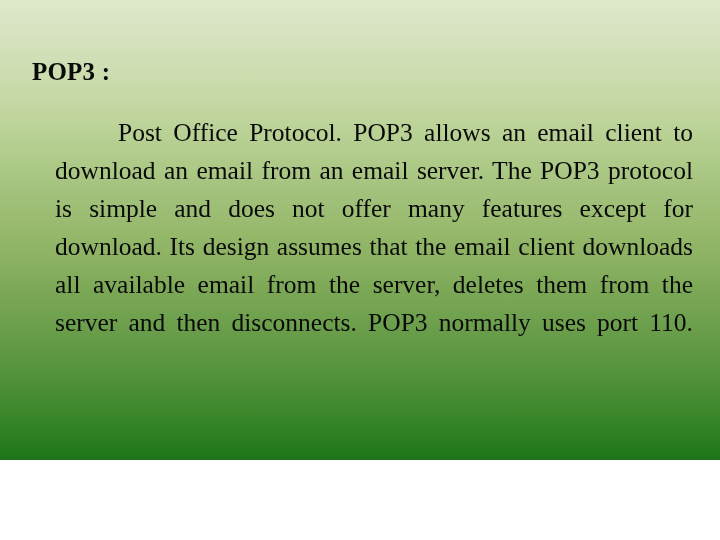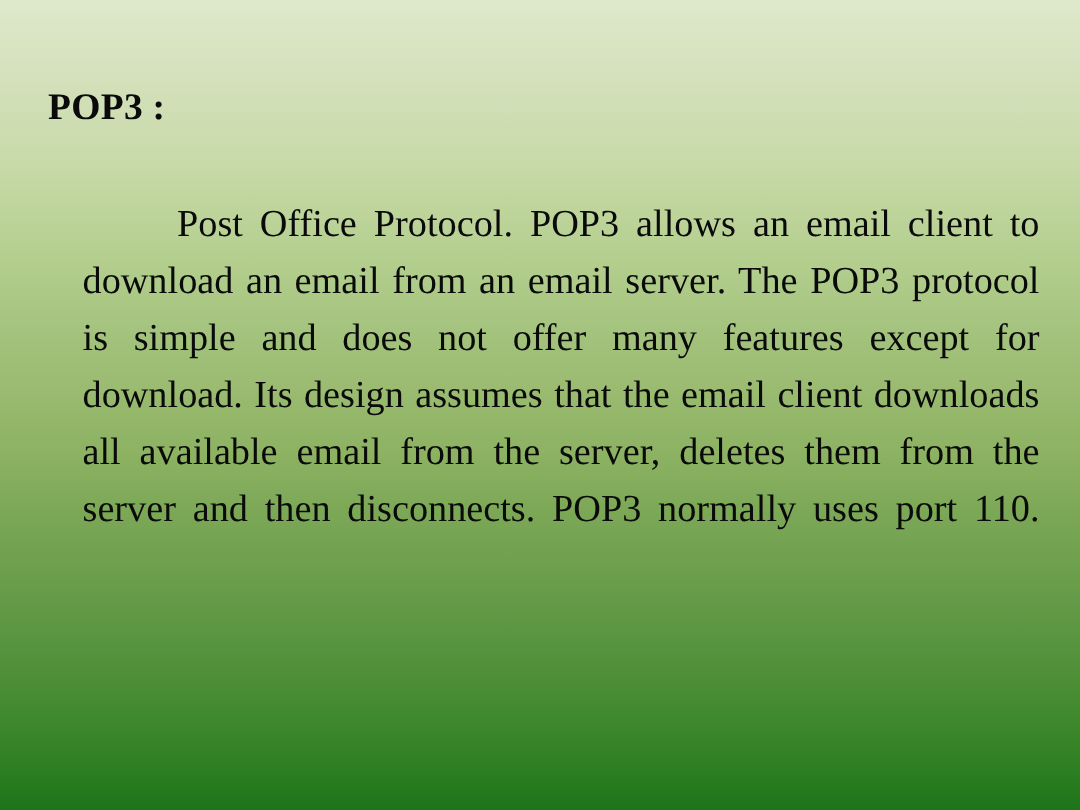--- a/index.html
+++ b/index.html
@@ -5,21 +5,21 @@
 <style>
   html, body {
     margin: 0;
     padding: 0;
     background: #ffffff;
   }
 
   #slide {
     position: relative;
     width: 720px;
-    height: 540px;
+    height: 460px;
     overflow: hidden;
     
     background-image: linear-gradient(
       to bottom,
       #dfe8cb 0%,
       #d6e2bf 8%,
       #c6d9a6 21%,
       #b2cd8c 33%,
       #a2c27c 42%,
       #9abb70 48%,
@@ -47,21 +47,21 @@
     font-weight: bold;
     line-height: 30px;
     letter-spacing: 0.2px;
     color: #0a0a0a;
     white-space: pre;
   }
 
   #slide-body {
     position: absolute;
     left: 55px;
-    top: 130px;
+    top: 114px;
     width: 638px;
     margin: 0;
     padding: 0;
   }
 
   #body-paragraph {
     margin: 0;
     padding: 0;
     font-family: "Liberation Serif", "DejaVu Serif", serif;
     font-size: 25.5px;

